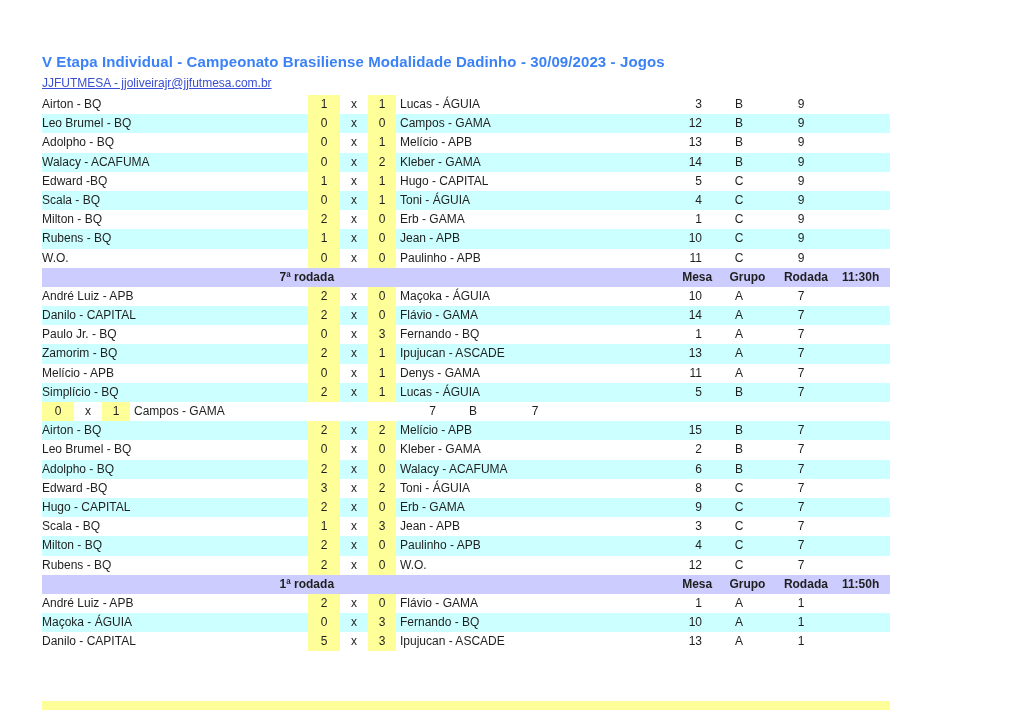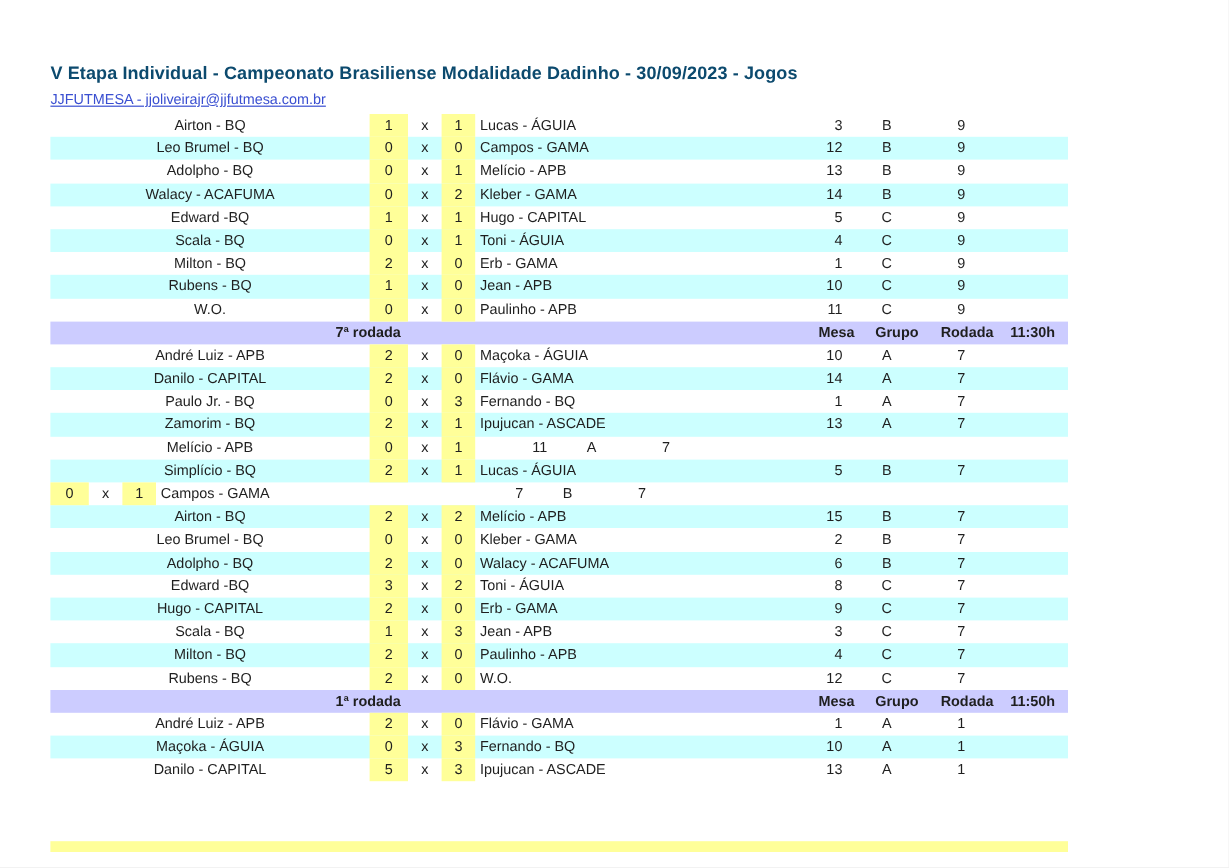--- a/index.html
+++ b/index.html
@@ -6,32 +6,32 @@
     --c-cyan:#CCFFFF; --c-yellow:#FFFF99; --c-lav:#CCCCFF; --c-text:#1F1F1F; --c-link:#3A4FD1;
   }
   *{box-sizing:border-box;margin:0;padding:0;}
   html,body{background:#e8e8e8;}
   .page{
     position:relative;width:1024px;height:723px;background:#ffffff;overflow:hidden;
     font-family:"Liberation Sans",sans-serif;color:var(--c-text);
   }
   .title{
     position:absolute;left:42px;top:53px;font-size:15px;font-weight:bold;
-    color:#0c4a6e;white-space:nowrap;letter-spacing:.1px;
+    color:#3b82f6;white-space:nowrap;letter-spacing:.1px;
   }
   .src-link{
     position:absolute;left:42px;top:76px;font-size:12px;color:var(--c-link);
     text-decoration:underline;white-space:nowrap;cursor:pointer;
   }
   .games-table{position:absolute;left:42px;top:95px;width:848px;}
   .row{display:flex;width:848px;height:19.2px;line-height:19.2px;font-size:12px;}
   .row.alt{background:var(--c-cyan);}
   .row.header{background:var(--c-lav);font-weight:bold;}
   .cell{height:19.2px;overflow:hidden;white-space:nowrap;}
-  .c-home{width:266px;text-align:center;padding-right:0;}
+  .c-home{width:266px;text-align:left;padding-right:0;}
   .c-s1{width:32px;text-align:center;background:var(--c-yellow);}
   .c-x{width:28px;text-align:center;}
   .c-s2{width:28px;text-align:center;background:var(--c-yellow);}
   .c-away{width:246px;padding-left:4px;}
   .c-mesa{width:66px;text-align:right;padding-right:6px;}
   .c-grupo{width:62px;text-align:center;}
   .c-rodada{width:62px;text-align:center;}
   .c-time{width:58px;text-align:center;padding-right:4px;}
   .h-label{width:460px;text-align:center;margin-left:48px;}
   .h-spacer{width:140px;}
@@ -195,20 +195,21 @@
         <div class="cell c-mesa">13</div>
         <div class="cell c-grupo">A</div>
         <div class="cell c-rodada">7</div>
         <div class="cell c-time"></div>
       </div>
       <div class="row">
         <div class="cell c-home">Melício - APB</div>
         <div class="cell c-s1">0</div>
         <div class="cell c-x">x</div>
         <div class="cell c-s2">1</div>
+        <div class="cell c-away">Denys - GAMA</div>
         <div class="cell c-mesa">11</div>
         <div class="cell c-grupo">A</div>
         <div class="cell c-rodada">7</div>
         <div class="cell c-time"></div>
       </div>
       <div class="row alt">
         <div class="cell c-home">Simplício - BQ</div>
         <div class="cell c-s1">2</div>
         <div class="cell c-x">x</div>
         <div class="cell c-s2">1</div>

